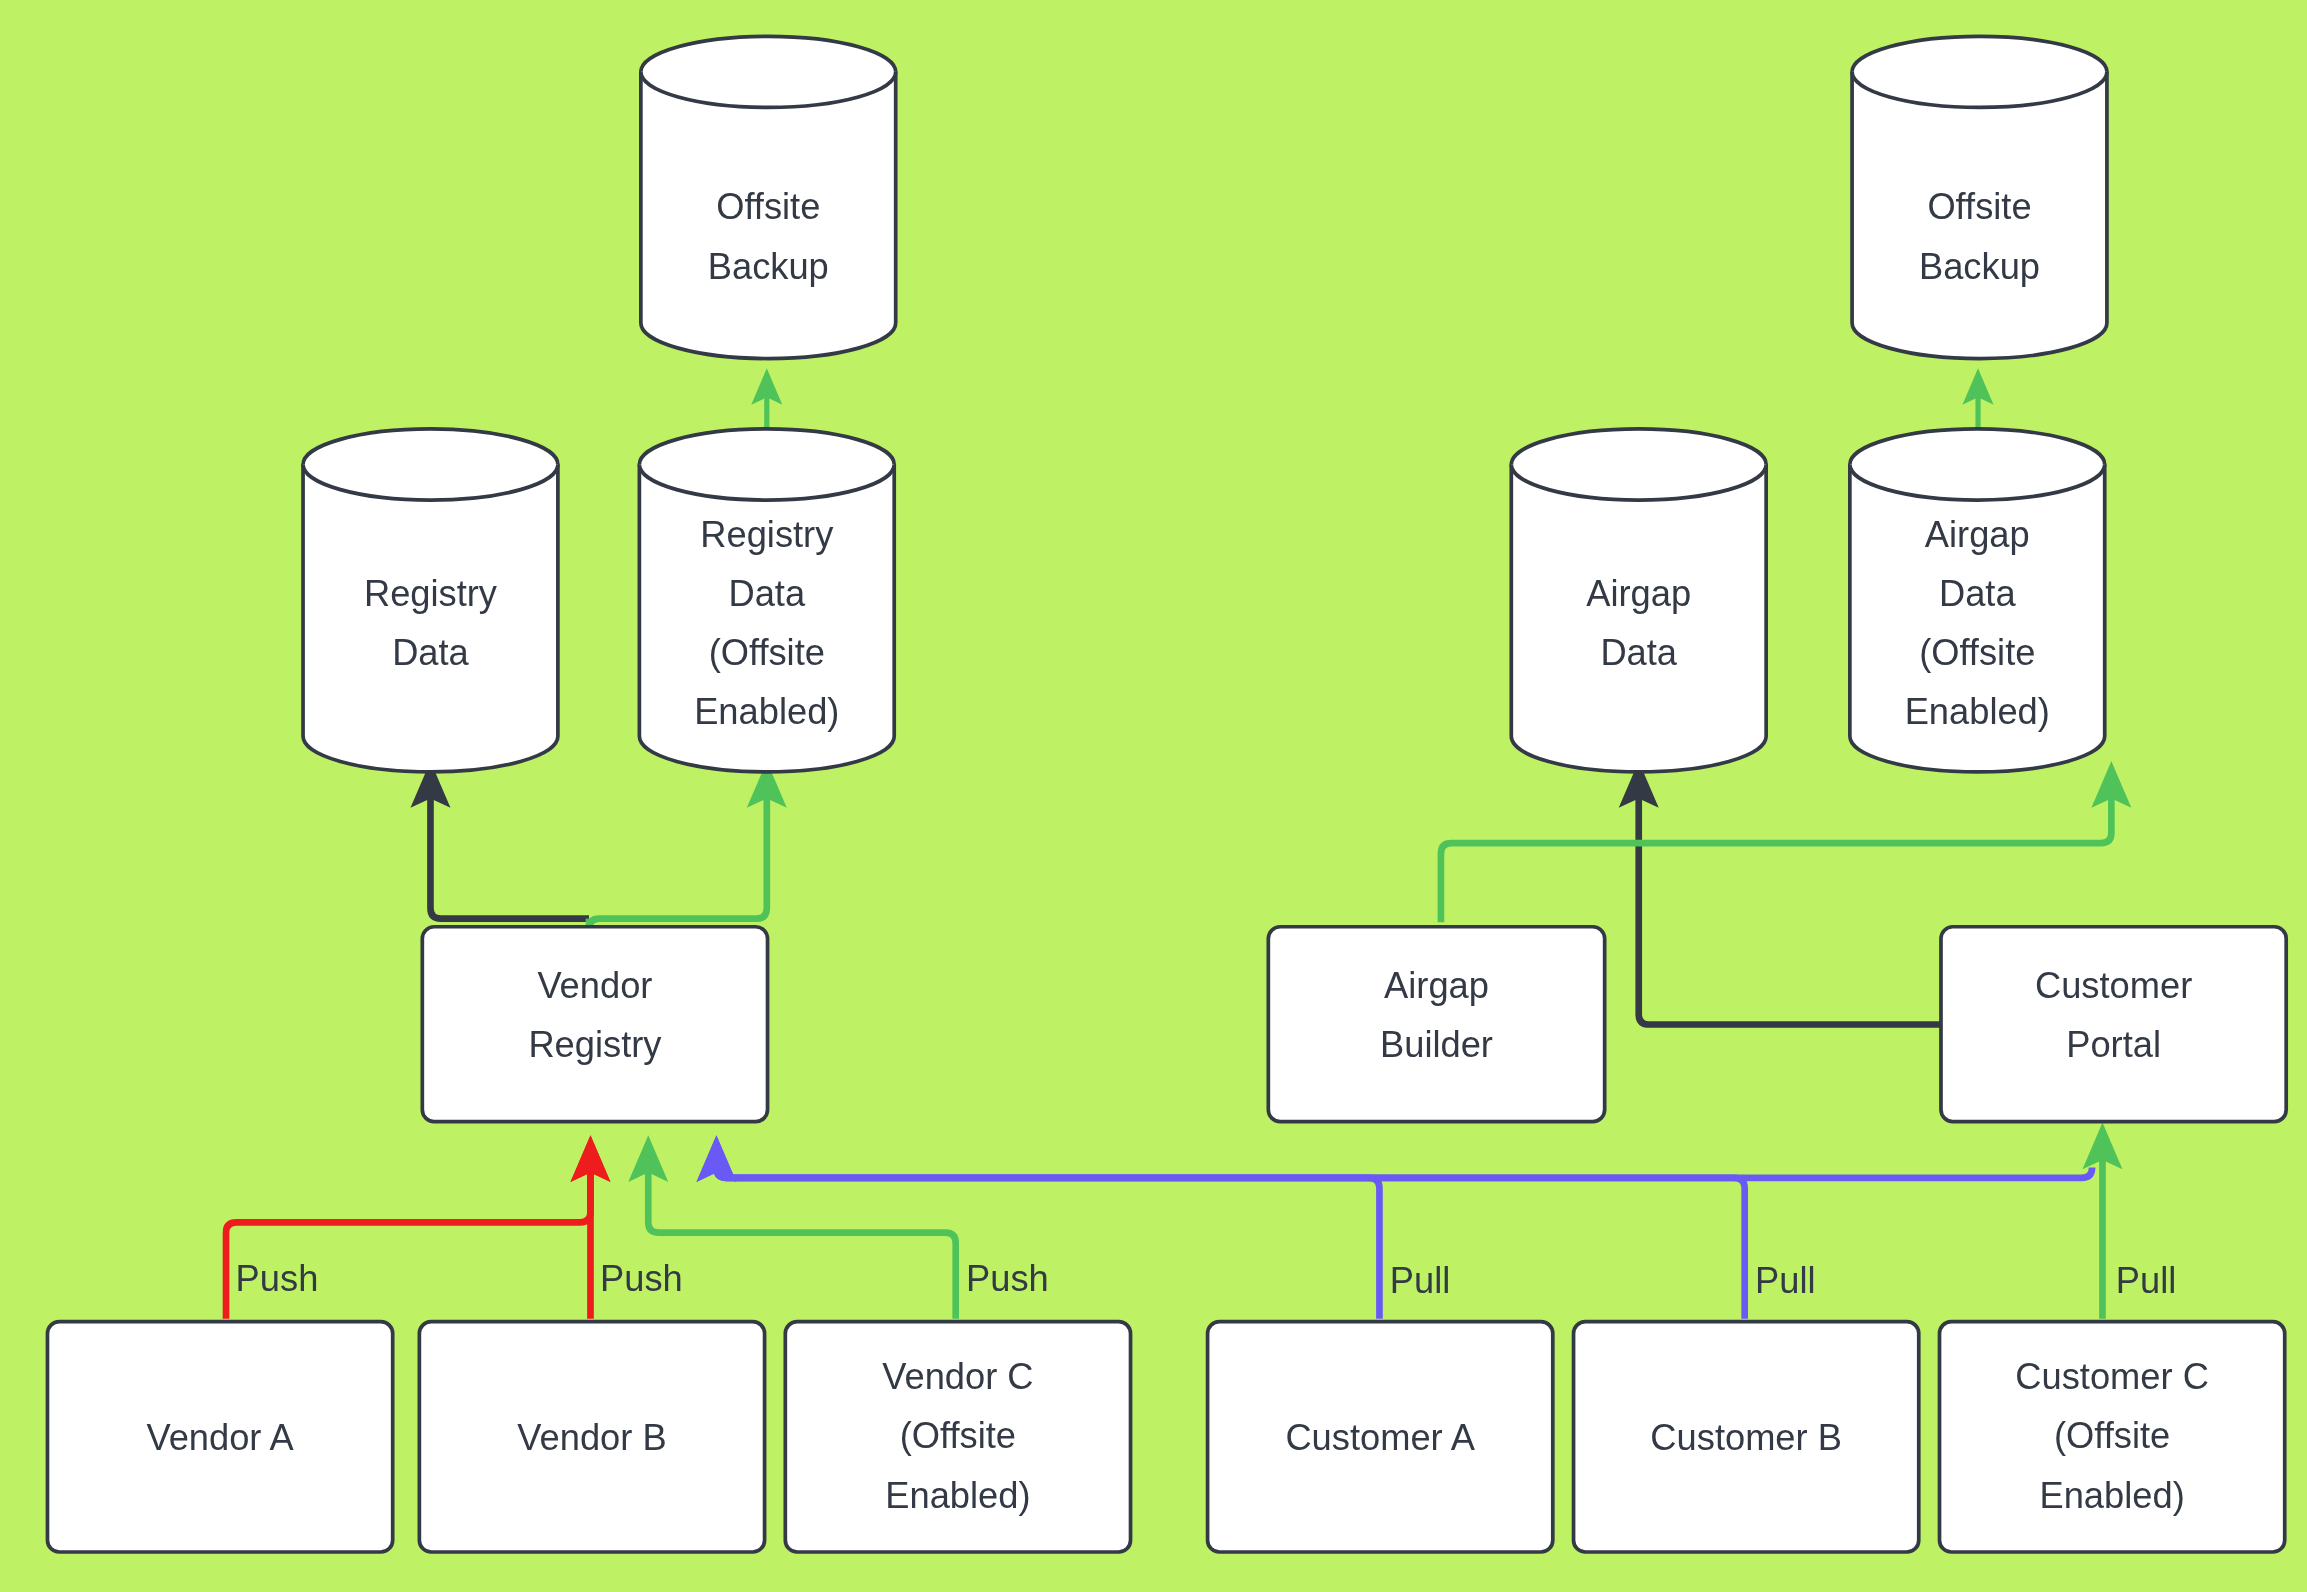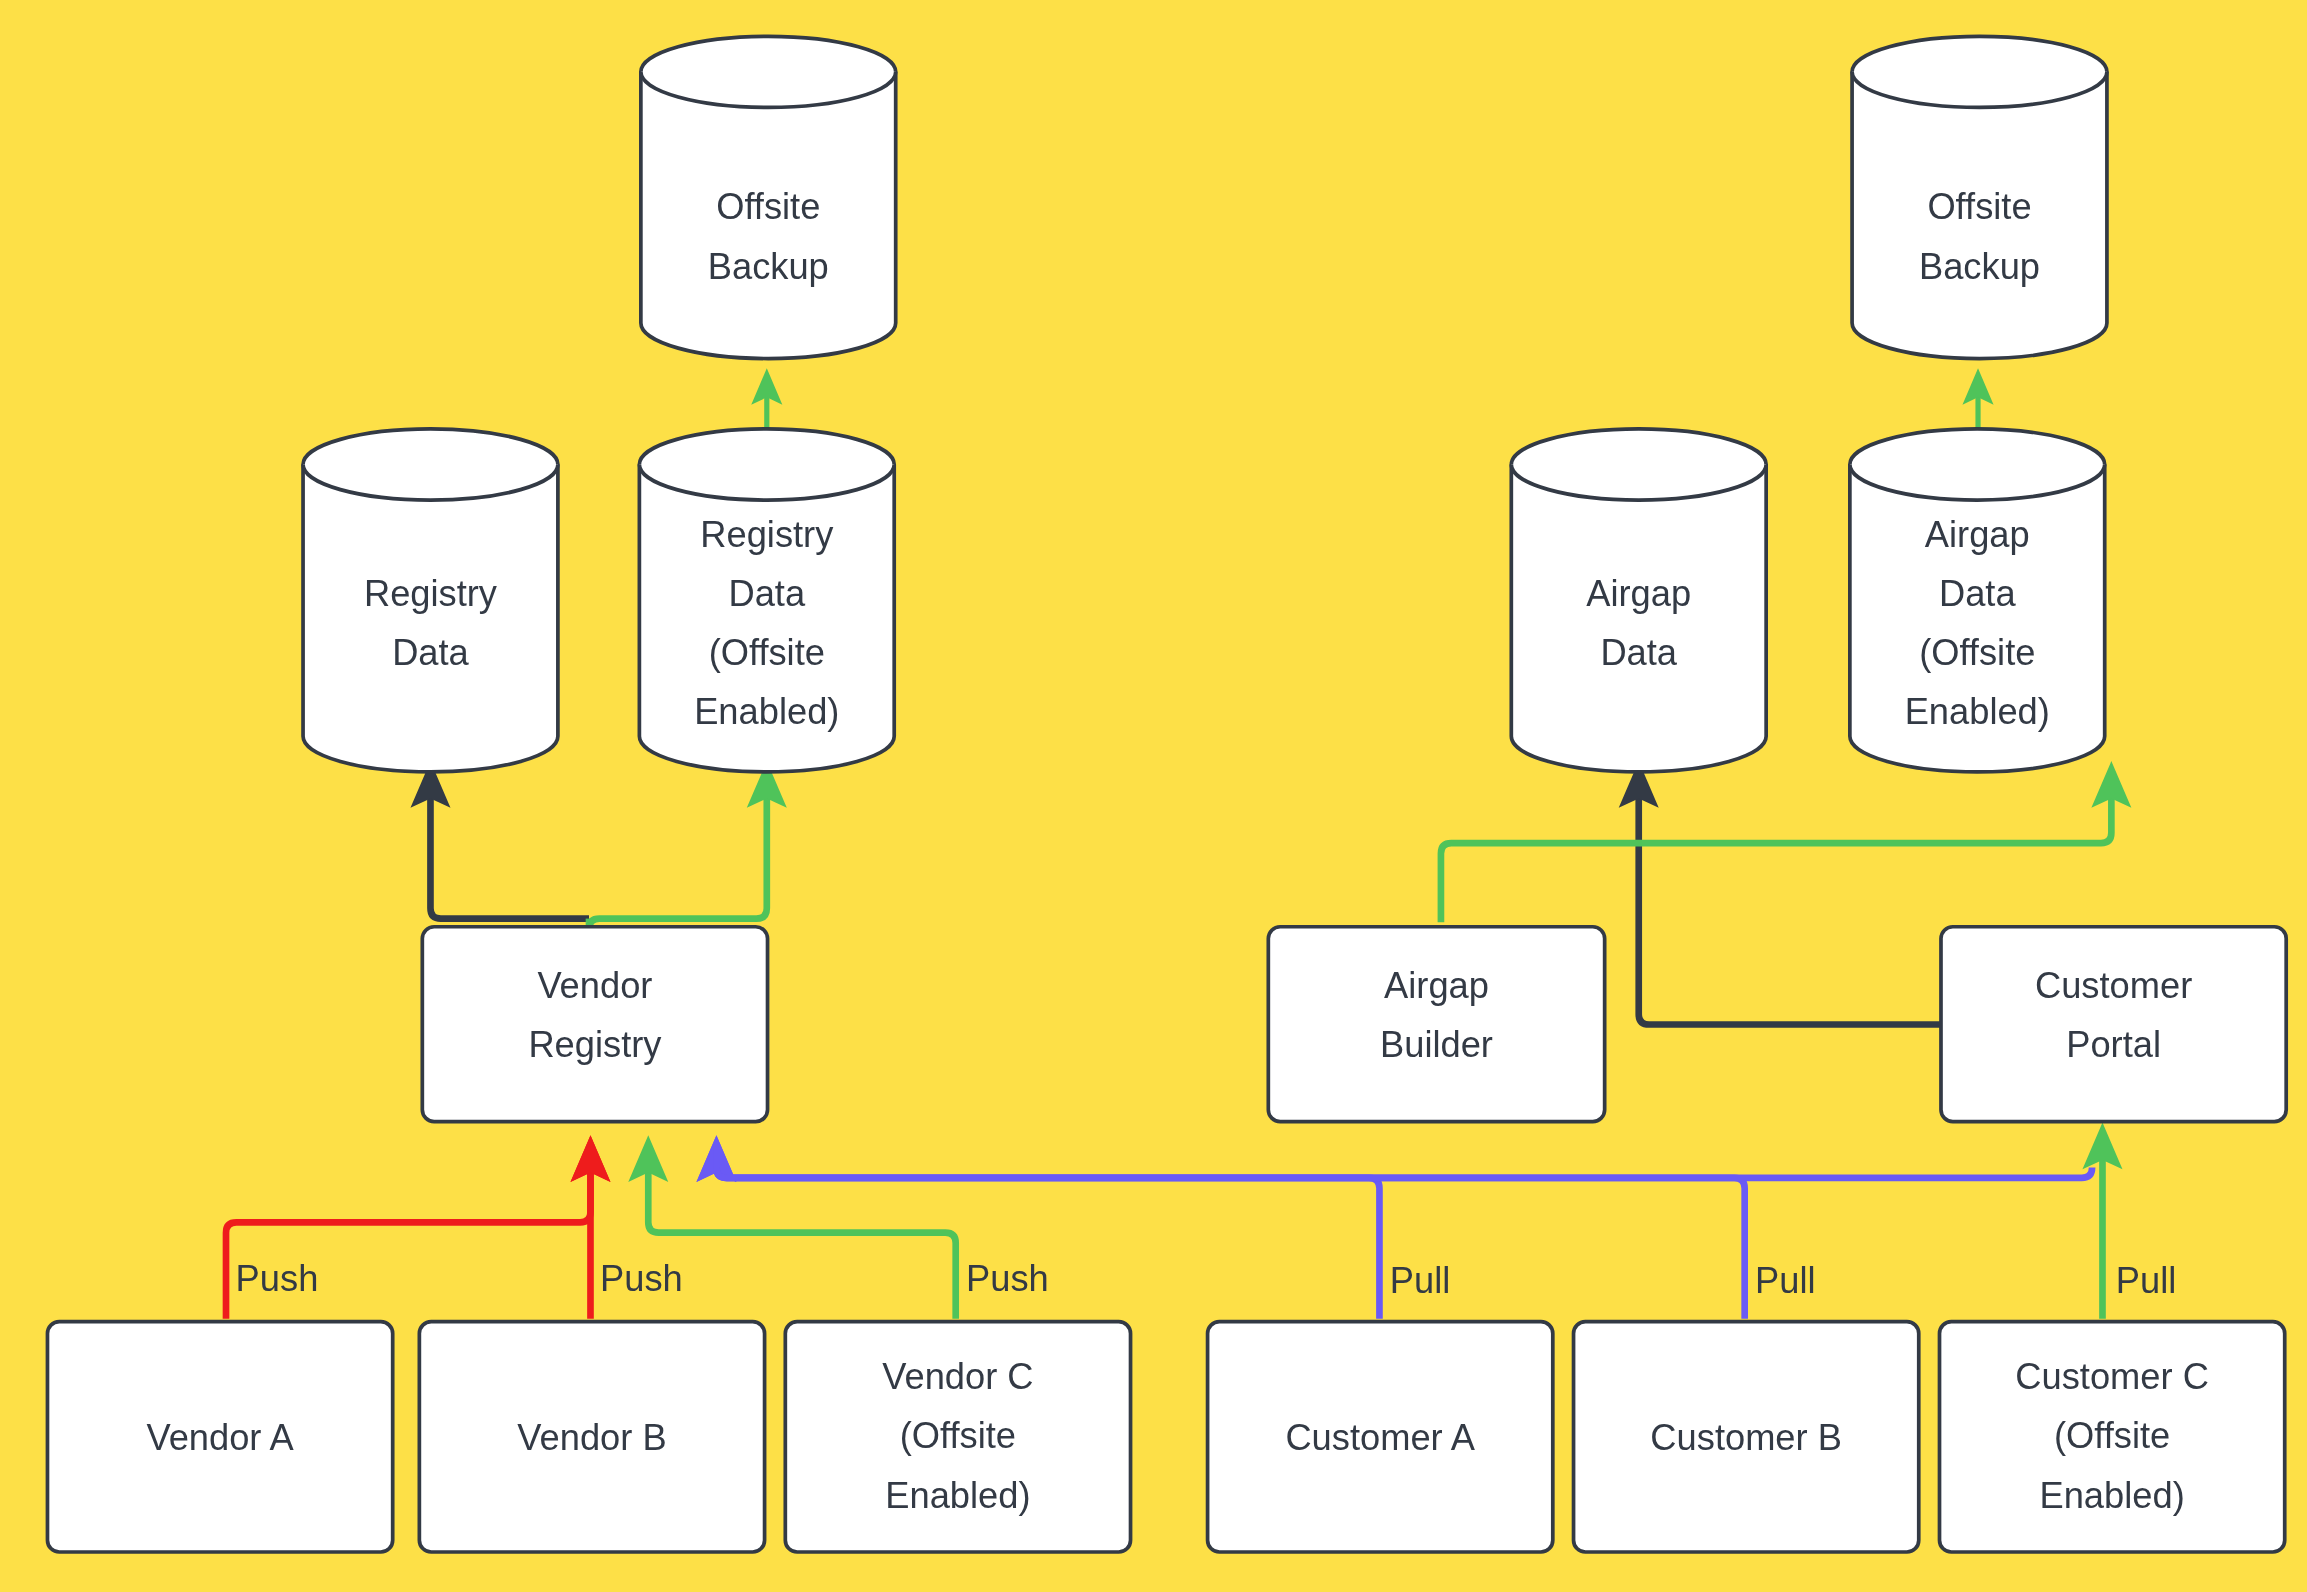--- a/index.html
+++ b/index.html
@@ -10,21 +10,21 @@
   body {
     width: 2307px;
     height: 1592px;
     font-family: "Liberation Sans", sans-serif;
     overflow: hidden;
   }
   #diagram-root {
     position: relative;
     width: 2307px;
     height: 1592px;
-    background: #fde047;
+    background: #bef264;
   }
   svg.diagram {
     display: block;
     width: 2307px;
     height: 1592px;
   }
   .node-shape {
     fill: #ffffff;
     stroke: #333a45;
     stroke-width: 5;

